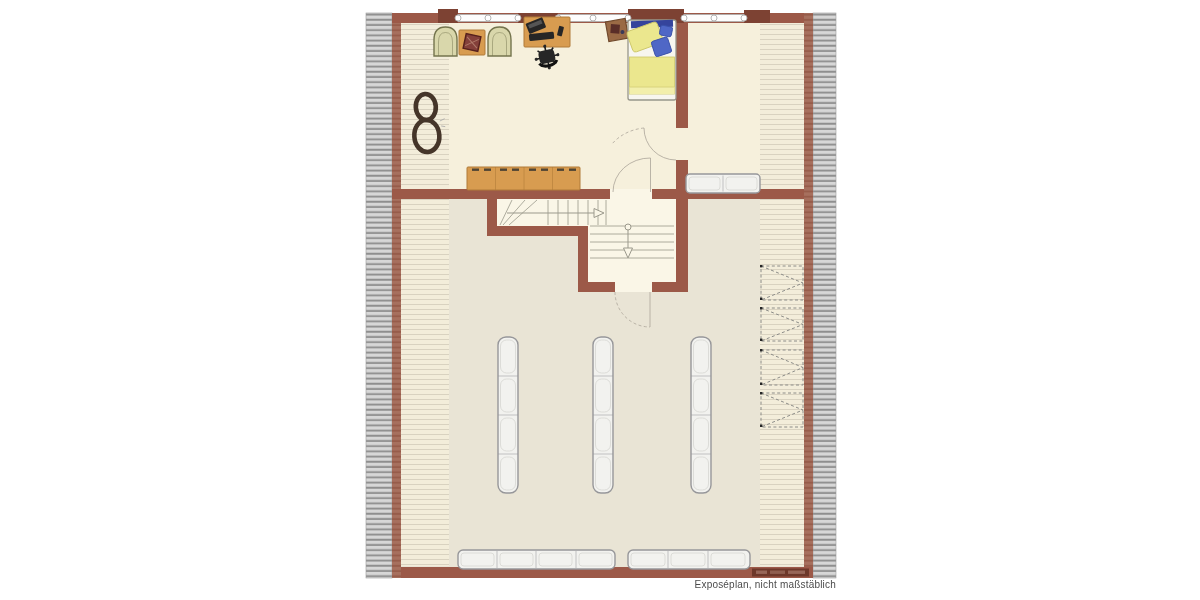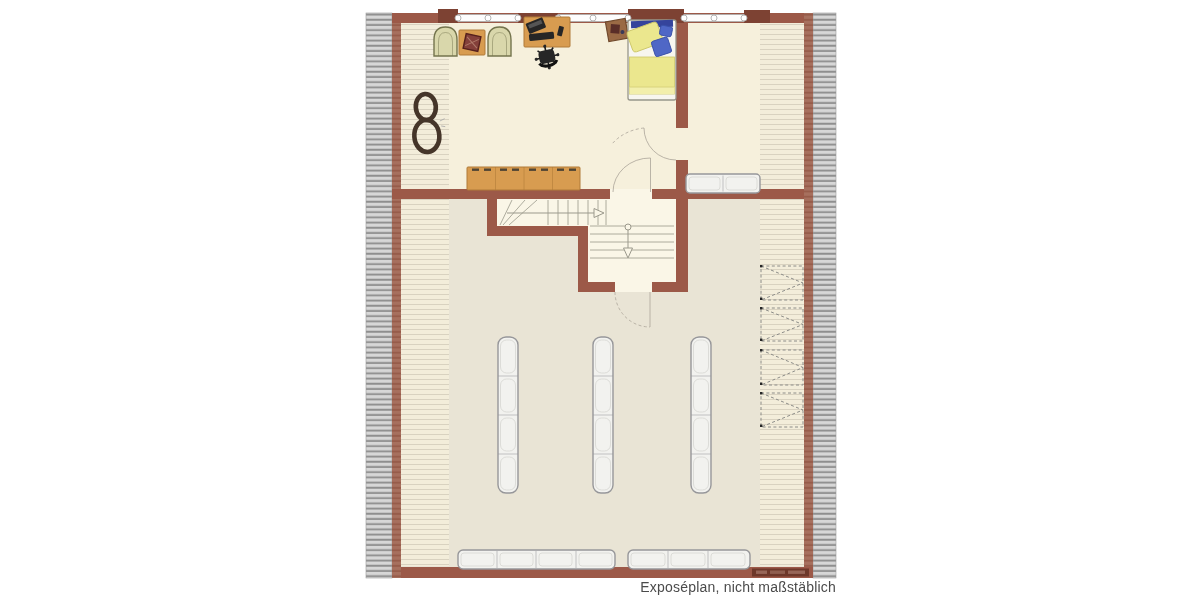--- a/index.html
+++ b/index.html
@@ -1,19 +1,19 @@
 <!DOCTYPE html>
 <html style="--bg: #ffffff; --wall: #9c5948; --wall-dark: #7d4233; --knee-bg: #a7705e; --knee-line: #8a4b3b; --hatch-bg: #d7d7d7; --hatch-line: #8f8f8f; --floor-upper: #f6f0dc; --floor-lower: #e9e4d5; --strip-bg: #f3edda; --strip-line: #d9d2c0; --stair-floor: #faf6e7; --tread: #9b998c; --door-arc: #b3ada0; --window-fill: #fdfdfd; --window-border: #aeaeae; --wood: #d89c50; --wood-border: #b07b38; --wood-dark: #4f4433; --furn-white: #f2f2ef; --furn-border: #97979a; --furn-inner: #dcdcd8; --chair-fill: #d9d7ab; --chair-border: #74744d; --bed-frame: #97968a; --mattress: #f7f6ef; --blanket: #ebe78e; --blanket-edge: #cdc76a; --blanket-light: #f2efac; --pillow-blue: #4f67c6; --pillow-blue-edge: #3950a8; --headboard-blue: #35449c; --dark-item: #262626; --eight: #453529; --dash: #8c8c88; --watermark: #6e382a; --caption-color: #4b4b4b;"><head>
 <meta charset="utf-8">
 <style>
   html,body{margin:0;padding:0;background:#fff;}
   .stage{position:relative;width:1200px;height:600px;background:var(--bg,#fff);overflow:hidden;
          font-family:"Liberation Sans", sans-serif;}
   .stage svg{position:absolute;left:0;top:0;}
-  .caption{position:absolute;top:579px;right:364px;font-size:14px;letter-spacing:.2px;
+  .caption{position:absolute;top:579px;right:364px;font-size:10px;letter-spacing:.2px;
            color:var(--caption-color,#4b4b4b);padding-left:21px;}
   
   .f-wall{fill:var(--wall);}
   .f-wall-dark{fill:var(--wall-dark);}
   .hatch-bg{fill:var(--hatch-bg);}
   .hatch-line{fill:var(--hatch-line);}
   .knee-bg{fill:var(--knee-bg);}
   .knee-line{fill:var(--knee-line);}
   .strip-bg{fill:var(--strip-bg);}
   .strip-line{fill:var(--strip-line);}

